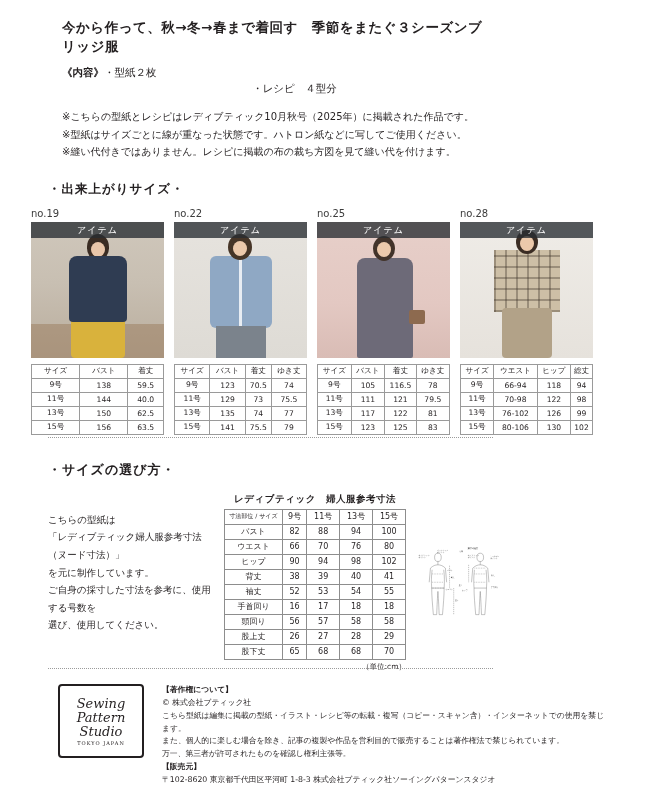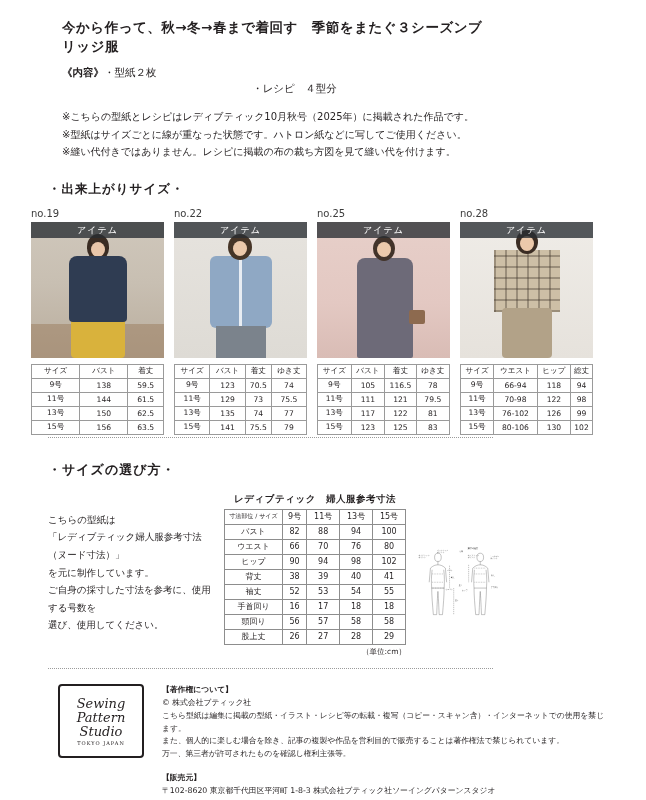--- a/index.html
+++ b/index.html
@@ -126,21 +126,21 @@
     display:flex; flex-direction:column; align-items:center; justify-content:center;
     font-family: "DejaVu Serif", "Liberation Serif", serif;
     line-height: 1.05; padding-top: 2px;
   }
   .logo-box .l1{ font-size:13px; font-style: italic; }
   .logo-box .l2{ font-size:13px; font-style: italic; }
   .logo-box .l3{ font-size:13px; font-style: italic; }
   .logo-box .l4{ font-size:5px; letter-spacing:1px; margin-top:3px; }
   .foot-text { font-size: 7.8px; line-height: 1.65; flex:1; }
   .foot-text .hd { font-weight: bold; }
-  .foot-sep { margin-top: 11px; }
+  .foot-sep { margin-top: 0; }
 </style>
 </head>
 <body>
 
 <div class="page">
 
   <div class="intro">
     <div class="intro-title">今から作って、秋→冬→春まで着回す　季節をまたぐ３シーズンブリッジ服</div>
     <div class="intro-contents">
       <div><span class="label">《内容》</span><span class="ind">・型紙２枚</span></div>
@@ -178,21 +178,21 @@
           </thead>
         <tbody>
           <tr>
               <td>9号</td>
               <td>138</td>
               <td>59.5</td>
             </tr>
           <tr>
               <td>11号</td>
               <td>144</td>
-              <td>61.5</td>
+              <td>40.0</td>
             </tr>
           <tr>
               <td>13号</td>
               <td>150</td>
               <td>62.5</td>
             </tr>
           <tr>
               <td>15号</td>
               <td>156</td>
               <td>63.5</td>
@@ -424,20 +424,27 @@
               <td>57</td>
               <td>58</td>
               <td>58</td>
             </tr>
           <tr>
               <td class="rowhead">股上丈</td>
               <td>26</td>
               <td>27</td>
               <td>28</td>
               <td>29</td>
+            </tr>
+          <tr>
+              <td class="rowhead">股下丈</td>
+              <td>65</td>
+              <td>68</td>
+              <td>68</td>
+              <td>70</td>
             </tr>
         </tbody>
       </table>
       <div class="unit">（単位:cm）</div>
     </div>
 
     <div class="diagram">
       <svg viewBox="0 0 200 190" xmlns="http://www.w3.org/2000/svg">
         <g fill="none" stroke="#4a4a4a" stroke-width="0.8">
 

